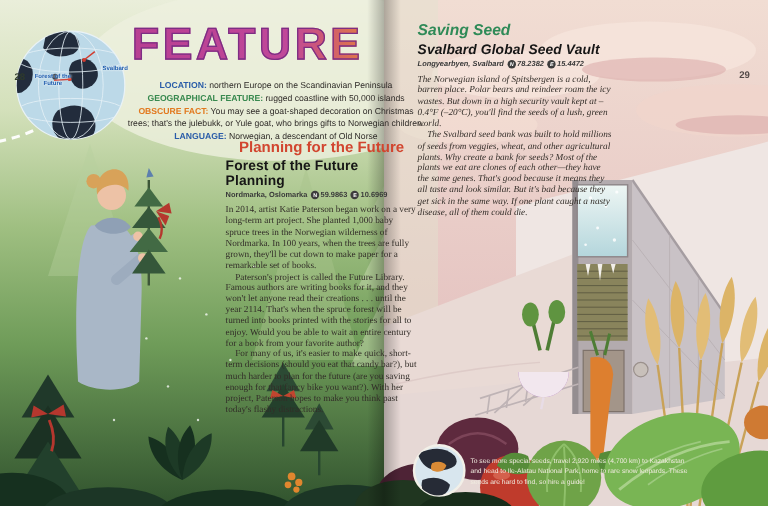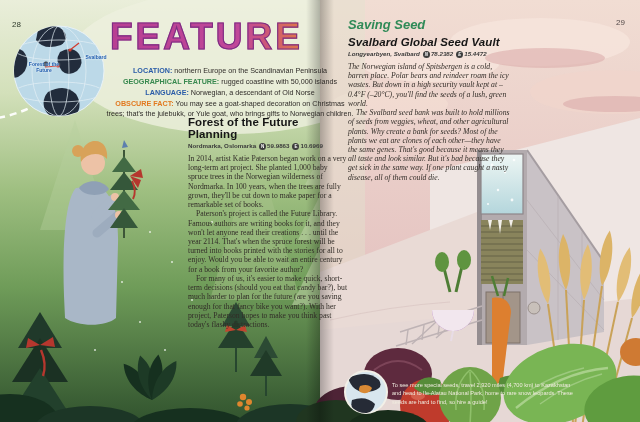--- a/index.html
+++ b/index.html
@@ -1,20 +1,20 @@
 <!DOCTYPE html>
 <html><head>
 <meta charset="utf-8">
 <style>
   html,body{margin:0;padding:0;background:#888;}
   .spread{position:relative;width:640px;height:422px;overflow:hidden;
     font-family:"Liberation Sans",sans-serif;background:#cfd8c0;}
   .bg{position:absolute;left:0;top:0;width:640px;height:422px;display:block;}
   .abs{position:absolute;margin:0;}
-  .pagenum{font-size:8px;font-weight:normal;}
+  .pagenum{font-size:8px;font-weight:bold;margin-top:40px;}
   #pn28{left:12px;top:20px;color:#2e3a2b;}
   #pn29{left:616px;top:18px;color:#544a49;}
   .glabel{font-size:5px;font-weight:bold;color:#1f5dae;line-height:1.15;
     text-shadow:0 0 2px #eef4f8,0 0 2px #eef4f8;text-align:center;}
   #glabel-forest{left:26px;top:62px;width:36px;}
   #glabel-svalbard{left:79px;top:55px;width:34px;}
   .title{left:110px;top:18px;width:260px;font-size:37px;font-weight:900;
     letter-spacing:3px;color:#c0479a;line-height:1;}
   @supports ((-webkit-background-clip:text) or (background-clip:text)){
     .title{background:linear-gradient(90deg,#b83f92 0%,#c04899 50%,#cf5b72 62%,#e07a44 74%,#ea8c38 100%);
@@ -333,30 +333,31 @@
   <div class="abs facts">
     <p>
       <span class="fact-label" style="color: rgb(42, 92, 168);">LOCATION:</span>
       <span class="fact-text">northern Europe on the Scandinavian Peninsula</span>
     </p>
     <p>
       <span class="fact-label" style="color: rgb(56, 137, 79);">GEOGRAPHICAL FEATURE:</span>
       <span class="fact-text">rugged coastline with 50,000 islands</span>
     </p>
     <p>
+      <span class="fact-label" style="color: rgb(226, 121, 31);">OBSCURE FACT:</span>
+      <span class="fact-text">You may see a goat-shaped decoration on Christmas trees; that's the julebukk, or Yule goat, who brings gifts to Norwegian children.</span>
+    </p>
+    <p>
       <span class="fact-label" style="color: rgb(42, 92, 168);">LANGUAGE:</span>
       <span class="fact-text">Norwegian, a descendant of Old Norse</span>
     </p>
-    <p>
-      <span class="fact-label" style="color: rgb(226, 121, 31);">OBSCURE FACT:</span>
-      <span class="fact-text">You may see a goat-shaped decoration on Christmas trees; that's the julebukk, or Yule goat, who brings gifts to Norwegian children.</span>
-    </p>
   </div>
 
   <div class="abs col" id="col-left">
+    <h2 class="h-red">Planning for the Future</h2>
     <h3 class="h-sub">Forest of the Future Planning</h3>
     <p class="locline">
       <span>Nordmarka, Oslomarka</span><span class="coord-icon">N</span><span>59.9863</span><span class="coord-icon">E</span><span>10.6969</span>
     </p>
     <div class="bodycopy">
       <p>In 2014, artist Katie Paterson began work on a very long-term art project. She planted 1,000 baby spruce trees in the Norwegian wilderness of Nordmarka. In 100 years, when the trees are fully grown, they'll be cut down to make paper for a remarkable set of books.</p>
       <p>Paterson's project is called the Future Library. Famous authors are writing books for it, and they won't let anyone read their creations . . . until the year 2114. That's when the spruce forest will be turned into books printed with the stories for all to enjoy. Would you be able to wait an entire century for a book from your favorite author?</p>
       <p>For many of us, it's easier to make quick, short-term decisions (should you eat that candy bar?), but much harder to plan for the future (are you saving enough for that fancy bike you want?). With her project, Paterson hopes to make you think past today's flashy distractions.</p>
     </div>
   </div>

